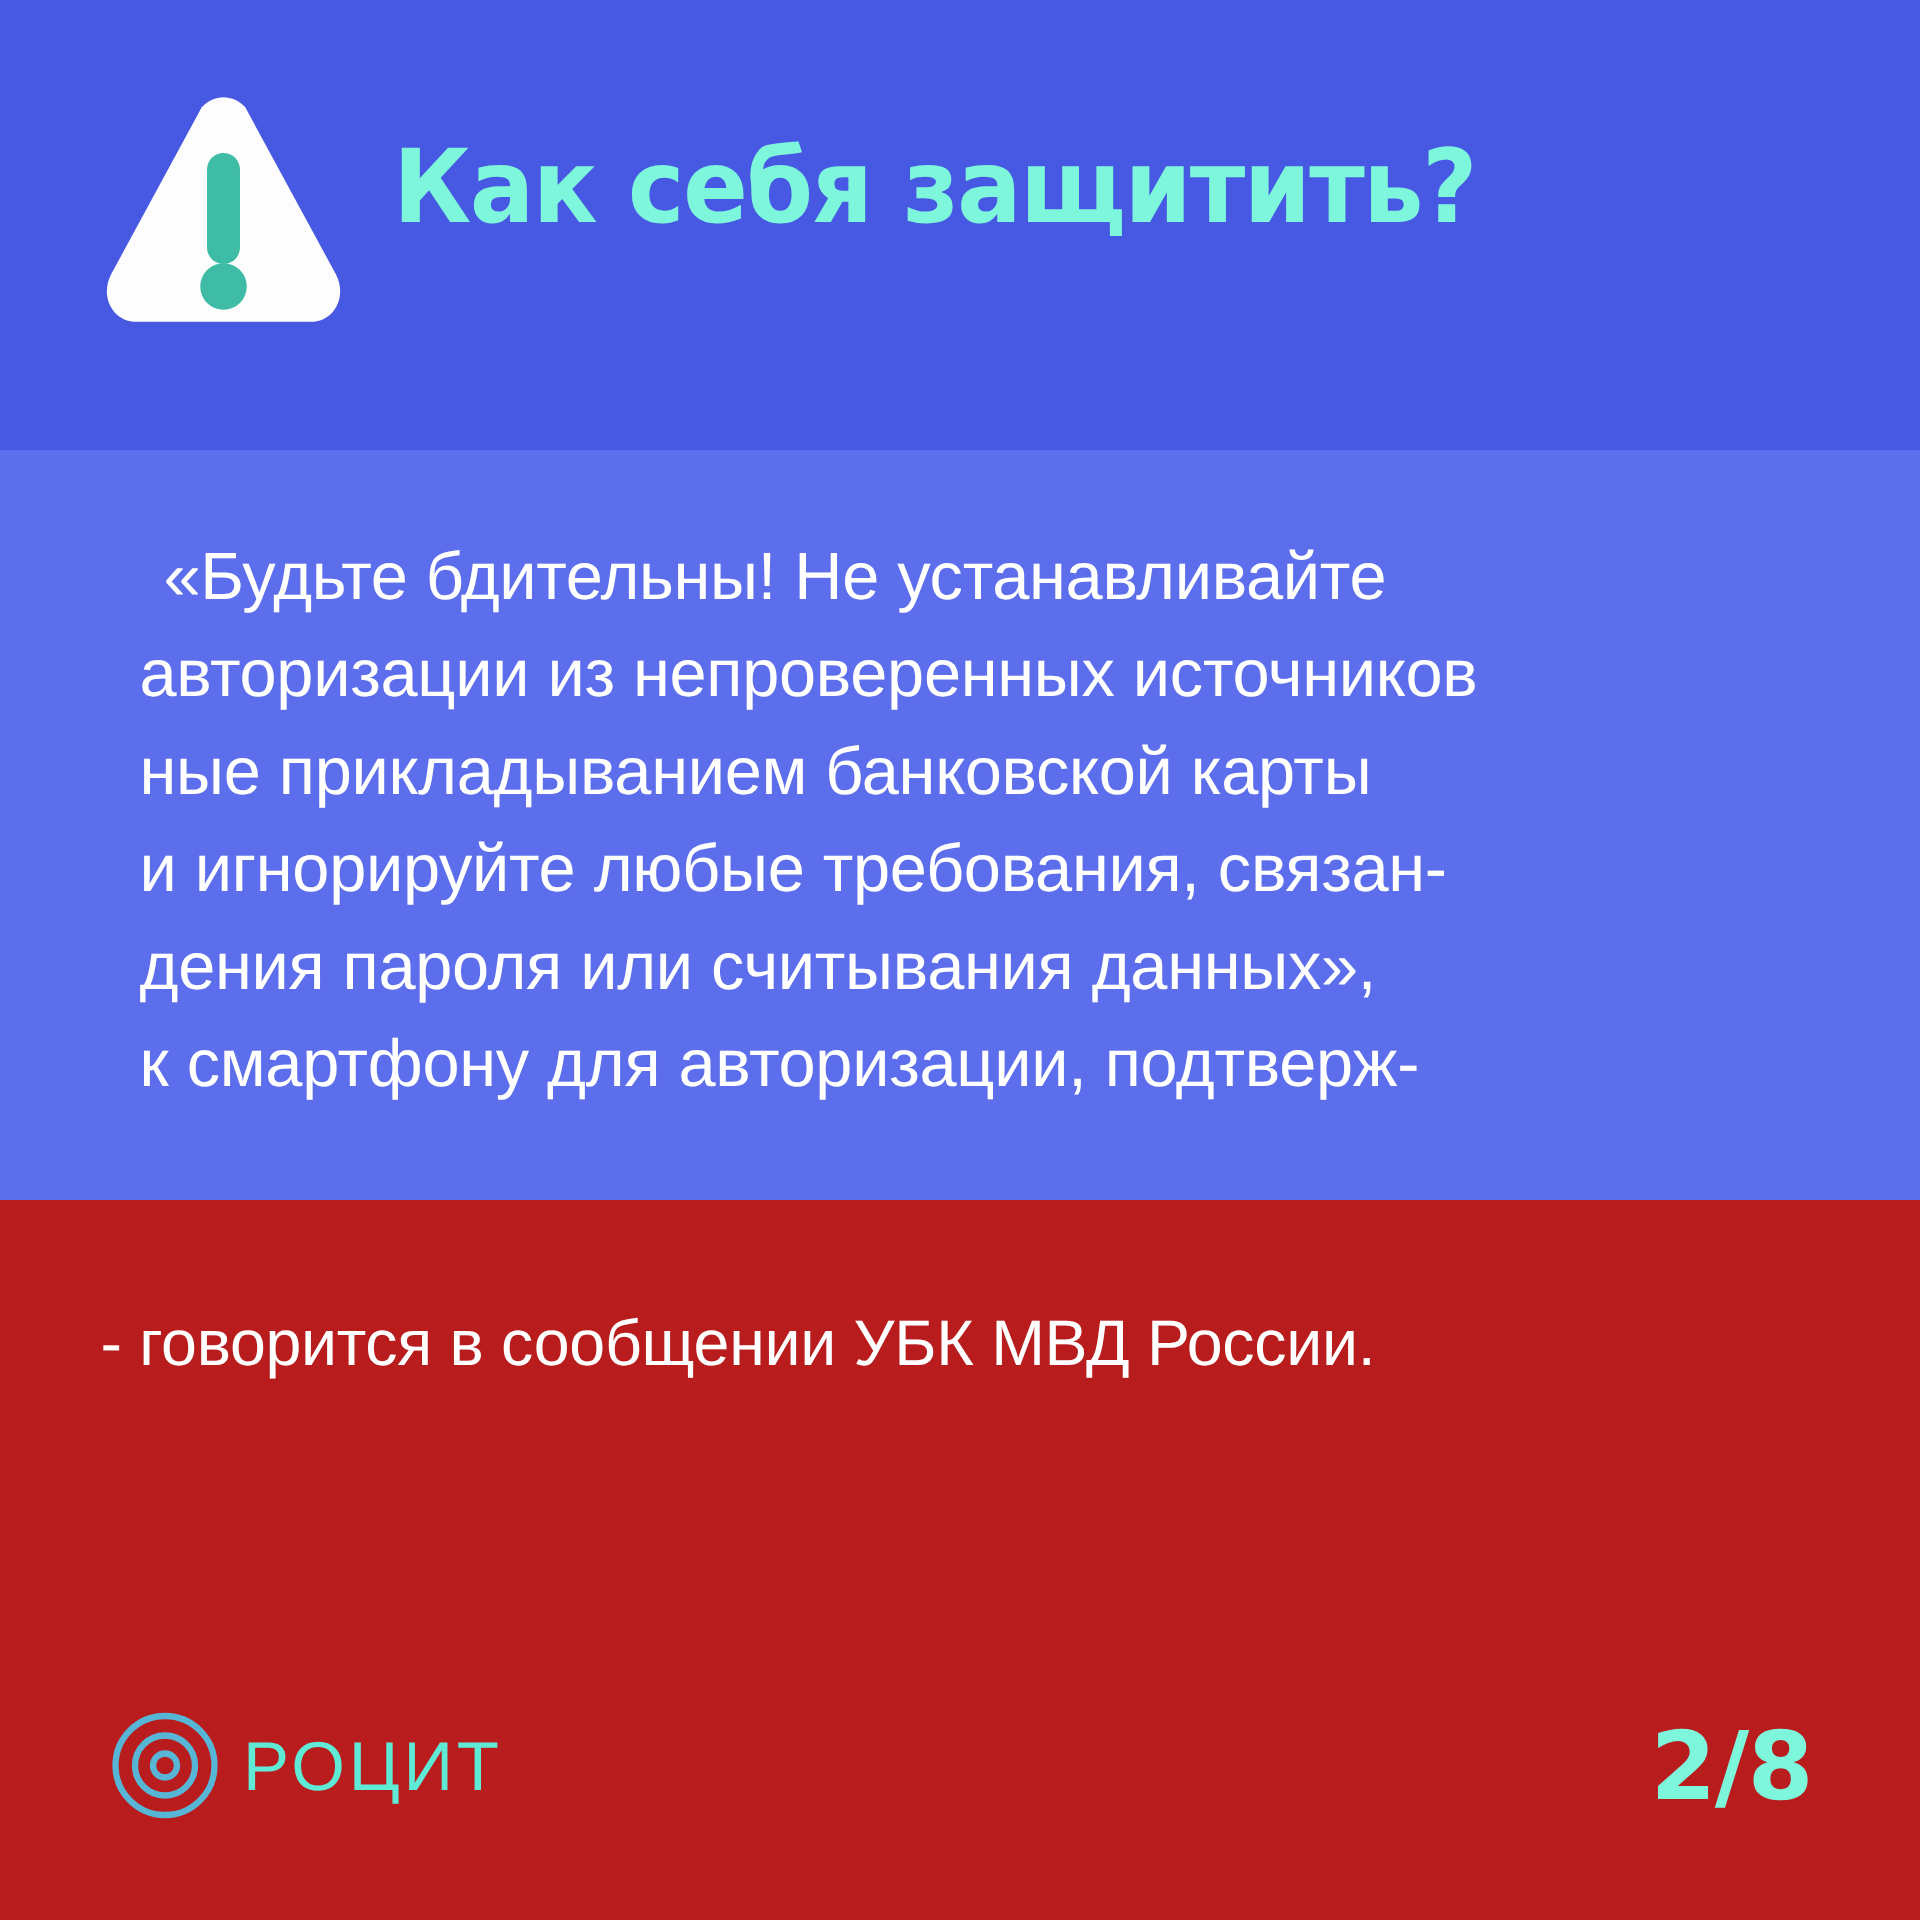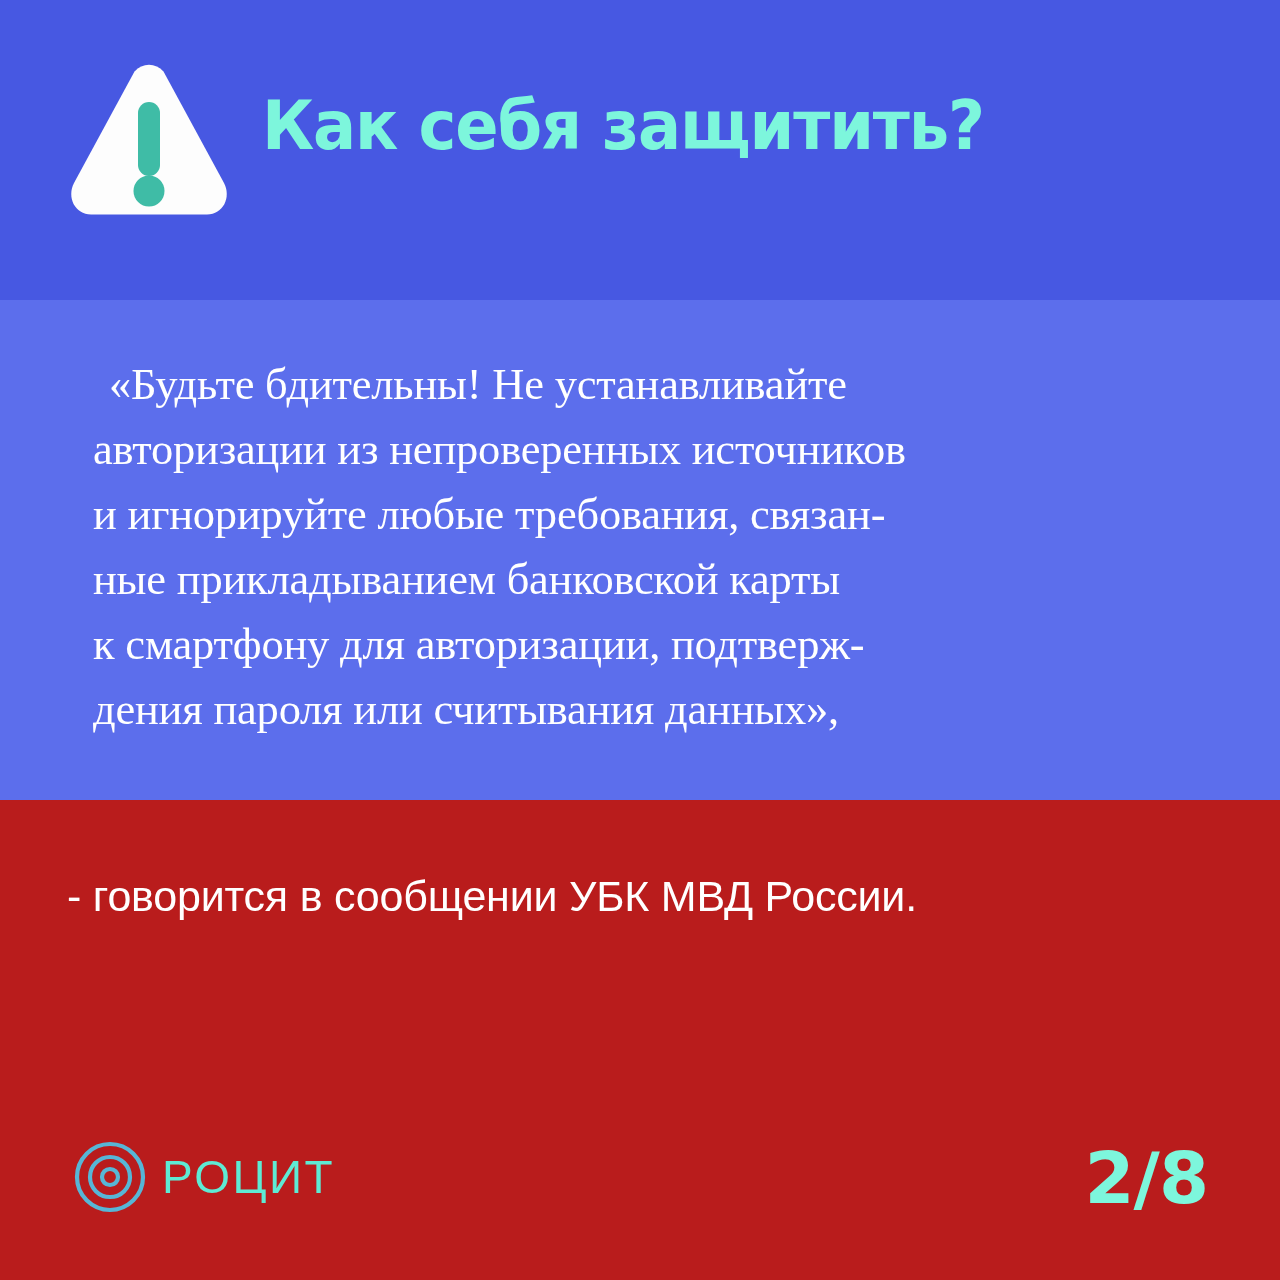--- a/index.html
+++ b/index.html
@@ -72,21 +72,20 @@
   .quote-text {
     position: absolute;
     left: 93px;
     top: 52px;
     width: 1135px;
     color: #FFFFFF;
     font-size: 44.5px;
     line-height: 65px;
     font-weight: 400;
     letter-spacing: -0.2px;
-    font-family: Liberation Serif, serif;
   }
   .quote-text .ln {
     display: block;
     white-space: nowrap;
   }
   .quote-text .ln.indent {
     padding-left: 16px;
   }
 
   
@@ -140,21 +139,21 @@
     font-weight: 400;
     letter-spacing: 2.5px;
   }
 
   .page-counter {
     position: absolute;
     right: 72px;
     top: 22px;
     color: #7DF6DC;
     font-family: "DejaVu Sans", sans-serif;
-    font-size: 72px;
+    font-size: 63px;
     line-height: 62px;
     font-weight: 700;
     letter-spacing: -1px;
   }
 </style>
 </head>
 <body>
 
 <div id="slide">
 
@@ -170,24 +169,24 @@
       </svg>
     </div>
 
     <div class="slide-title">Как себя защитить?</div>
   </div>
 
   <div class="quote-band">
     <div class="quote-text">
       <span class="ln indent">«Будьте бдительны! Не устанавливайте</span>
       <span class="ln">авторизации из непроверенных источников</span>
+      <span class="ln">ные прикладыванием банковской карты</span>
       <span class="ln">и игнорируйте любые требования, связан-</span>
-      <span class="ln">ные прикладыванием банковской карты</span>
+      <span class="ln">дения пароля или считывания данных»,</span>
       <span class="ln">к смартфону для авторизации, подтверж-</span>
-      <span class="ln">дения пароля или считывания данных»,</span>
     </div>
   </div>
 
   <div class="lower-band">
     <div class="attribution">- говорится в сообщении УБК МВД России.</div>
   </div>
 
   <div class="footer">
 
     <div class="brand">

